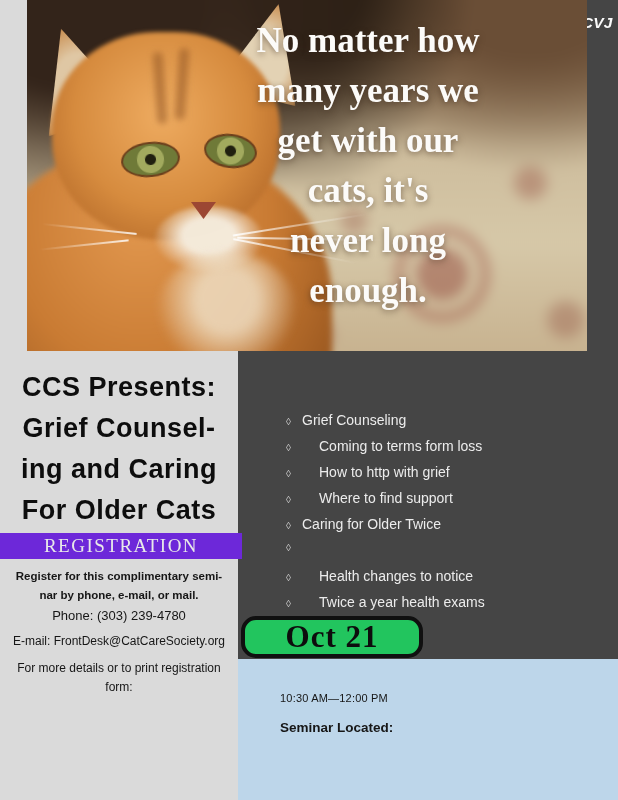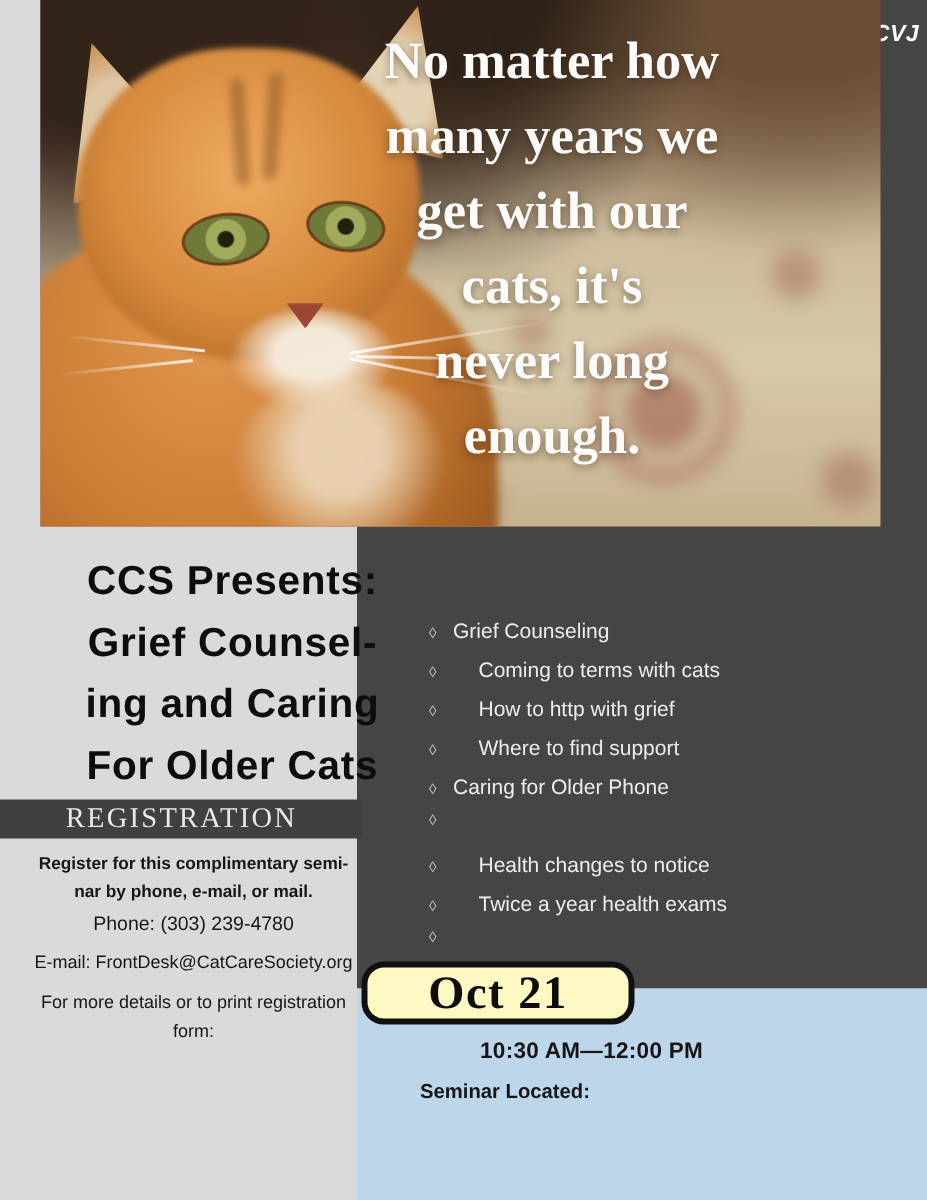--- a/index.html
+++ b/index.html
@@ -32,41 +32,41 @@
     width:16px; flex:none; font-size:10px; color:#c9c9c9;
   }
   .topic-row.lvl2 .label { margin-left:17px; }
   
   .blue-panel {
     position:absolute; left:238px; top:659px; width:380px; height:141px;
     background:#bdd6ea; z-index:1;
   }
   .time-text {
     position:absolute; left:280px; top:692px; z-index:3;
-    font-size:15px; font-weight:700; color:#161616; letter-spacing:.2px;margin-left:40px;
+    font-size:11px; font-weight:400; color:#161616; letter-spacing:.2px;
   }
   .located-text {
     position:absolute; left:280px; top:720px; z-index:3;
     font-size:13.5px; font-weight:700; color:#161616;
   }
   .address-text {
     position:absolute; left:280px; top:743px; z-index:3;
     font-size:13.5px; font-weight:700; color:#161616; white-space:pre-wrap;
   }
   .date-box {
-    position:absolute; left:241px; top:641px; width:174px; height:34px;
-    background:#fef9c3; border:4px solid #101010; border-radius:15px;
+    position:absolute; left:241px; top:616px; width:174px; height:34px;
+    background:#22c55e; border:4px solid #101010; border-radius:15px;
     display:flex; align-items:center; justify-content:center; z-index:5;
     font-family:"Liberation Serif", serif; font-size:31px; font-weight:700;
     color:#0d0d0d; letter-spacing:1px;
   }
   
   .photo {
     position:absolute; left:27px; top:0; width:560px; height:351px;
-    overflow:hidden; z-index:2; background:#701a75;
+    overflow:hidden; z-index:2; background:#1d4ed8;
   }
   .photo-bg {
     position:absolute; left:-14px; top:-14px; right:-14px; bottom:-14px;
     filter:blur(6px);
     background:
       radial-gradient(circle at 73% 76%, rgba(148,74,62,.50) 0 22px, rgba(148,74,62,0) 30px),
       radial-gradient(circle at 73% 76%, rgba(255,250,240,0) 0 36px, rgba(158,84,70,.38) 38px 46px, rgba(158,84,70,0) 52px),
       radial-gradient(circle at 88% 52%, rgba(150,80,66,.40) 0 10px, rgba(150,80,66,0) 22px),
       radial-gradient(circle at 58% 62%, rgba(140,72,58,.32) 0 8px, rgba(140,72,58,0) 18px),
       radial-gradient(circle at 94% 88%, rgba(140,72,58,.35) 0 12px, rgba(140,72,58,0) 24px),
@@ -141,31 +141,31 @@
   .photo-quote {
     position:absolute; left:205px; top:16px; width:272px; text-align:center;
     font-family:"Liberation Serif", serif; font-weight:700;
     font-size:35px; line-height:50px; color:#fcfbf9;
     white-space:pre-line; text-shadow:0 2px 6px rgba(60,40,25,.55);
   }
   
   .flyer-title {
     position:absolute; left:0; top:367px; width:238px; z-index:3;
     text-align:center; font-weight:700; font-size:27px; line-height:41px;
-    color:#0d0d0d; letter-spacing:.5px; white-space:pre-line;margin-left:36px;
+    color:#0d0d0d; letter-spacing:.5px; white-space:pre-line;
   }
   .registration-bar {
     position:absolute; left:0; top:533px; width:242px; height:26px; z-index:3;
-    background:#404040; text-align:center;
+    background:#6d28d9; text-align:center;
     font-family:"Liberation Serif", serif; font-size:19px; line-height:26px;
     color:#e9e9e9; letter-spacing:1.5px;
   }
   .reg-text {
     position:absolute; left:0; width:238px; z-index:3; text-align:center;
-    color:#161616; white-space:pre-line;margin-left:10px;
+    color:#161616; white-space:pre-line;
   }
   .reg-intro   { top:567px; font-size:11.5px; font-weight:700; line-height:19px; }
   .reg-phone   { top:608px; font-size:13px; }
   .reg-email   { top:634px; font-size:12px; }
   .reg-details { top:659px; font-size:12px; line-height:19px; }
   .reg-link {
     position:absolute; left:0; top:702px; width:238px; z-index:3; text-align:center;
     font-size:12.5px; line-height:20px; color:#4a7db8;
     text-decoration:underline; white-space:pre-line; cursor:pointer;
   }
@@ -178,33 +178,33 @@
   <div class="dark-panel">
     <div class="presented-by">Presented by Suzanne Hetts, Ph.D., CAAB, CVJ</div>
     <div class="topics-intro">The class will cover topics including:</div>
 
     <div class="topic-row lvl1" style="top:412px">
       <span class="bullet">◊</span>
       <span class="label">Grief Counseling</span>
     </div>
     <div class="topic-row lvl2" style="top:438px">
       <span class="bullet">◊</span>
-      <span class="label">Coming to terms with cats</span>
+      <span class="label">Coming to terms form loss</span>
     </div>
     <div class="topic-row lvl2" style="top:464px">
       <span class="bullet">◊</span>
       <span class="label">How to http with grief</span>
     </div>
     <div class="topic-row lvl2" style="top:490px">
       <span class="bullet">◊</span>
       <span class="label">Where to find support</span>
     </div>
     <div class="topic-row lvl1" style="top:516px">
       <span class="bullet">◊</span>
-      <span class="label">Caring for Older Phone</span>
+      <span class="label">Caring for Older Twice</span>
     </div>
     <div class="topic-row lvl2" style="top:542px">
       <span class="bullet">◊</span>
     </div>
     <div class="topic-row lvl2" style="top:568px">
       <span class="bullet">◊</span>
       <span class="label">Health changes to notice</span>
     </div>
     <div class="topic-row lvl2" style="top:594px">
       <span class="bullet">◊</span>

